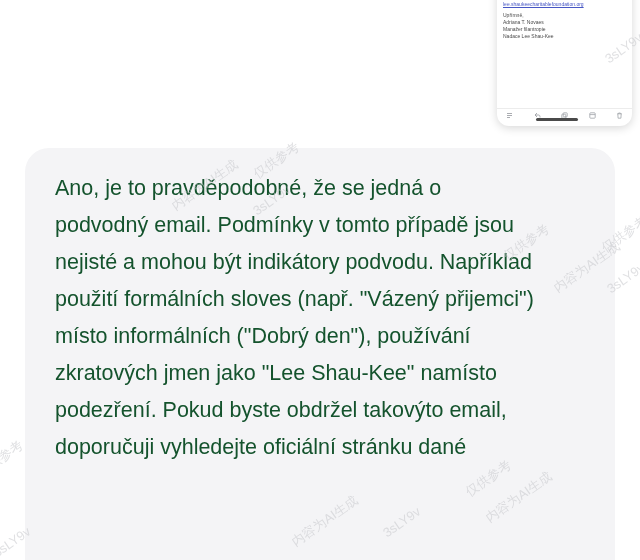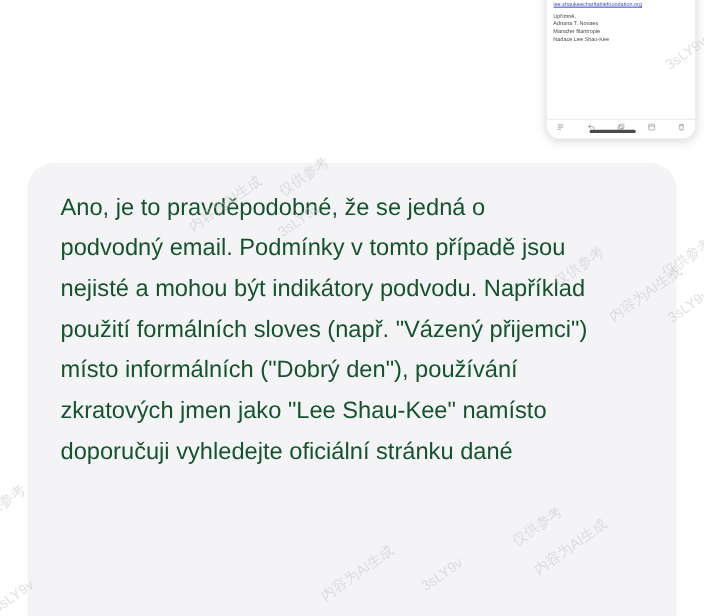--- a/index.html
+++ b/index.html
@@ -125,20 +125,21 @@
   <div class="home-bar"></div>
 </div>
 
 <div class="bubble">
   <div class="line">Ano, je to pravděpodobné, že se jedná o</div>
   <div class="line">podvodný email. Podmínky v tomto případě jsou</div>
   <div class="line">nejisté a mohou být indikátory podvodu. Například</div>
   <div class="line">použití formálních sloves (např. "Vázený přijemci")</div>
   <div class="line">místo informálních ("Dobrý den"), používání</div>
   <div class="line">zkratových jmen jako "Lee Shau-Kee" namísto</div>
+  <div class="line">podezření. Pokud byste obdržel takovýto email,</div>
   <div class="line">doporučuji vyhledejte oficiální stránku dané</div>
 </div>
 
 <div class="watermarks">
   <span class="wm">仅供参考</span>
   <span class="wm">内容为AI生成</span>
   <span class="wm">3sLY9v</span>
   <span class="wm">仅供参考</span>
   <span class="wm">仅供参考</span>
   <span class="wm">内容为AI生成</span>

